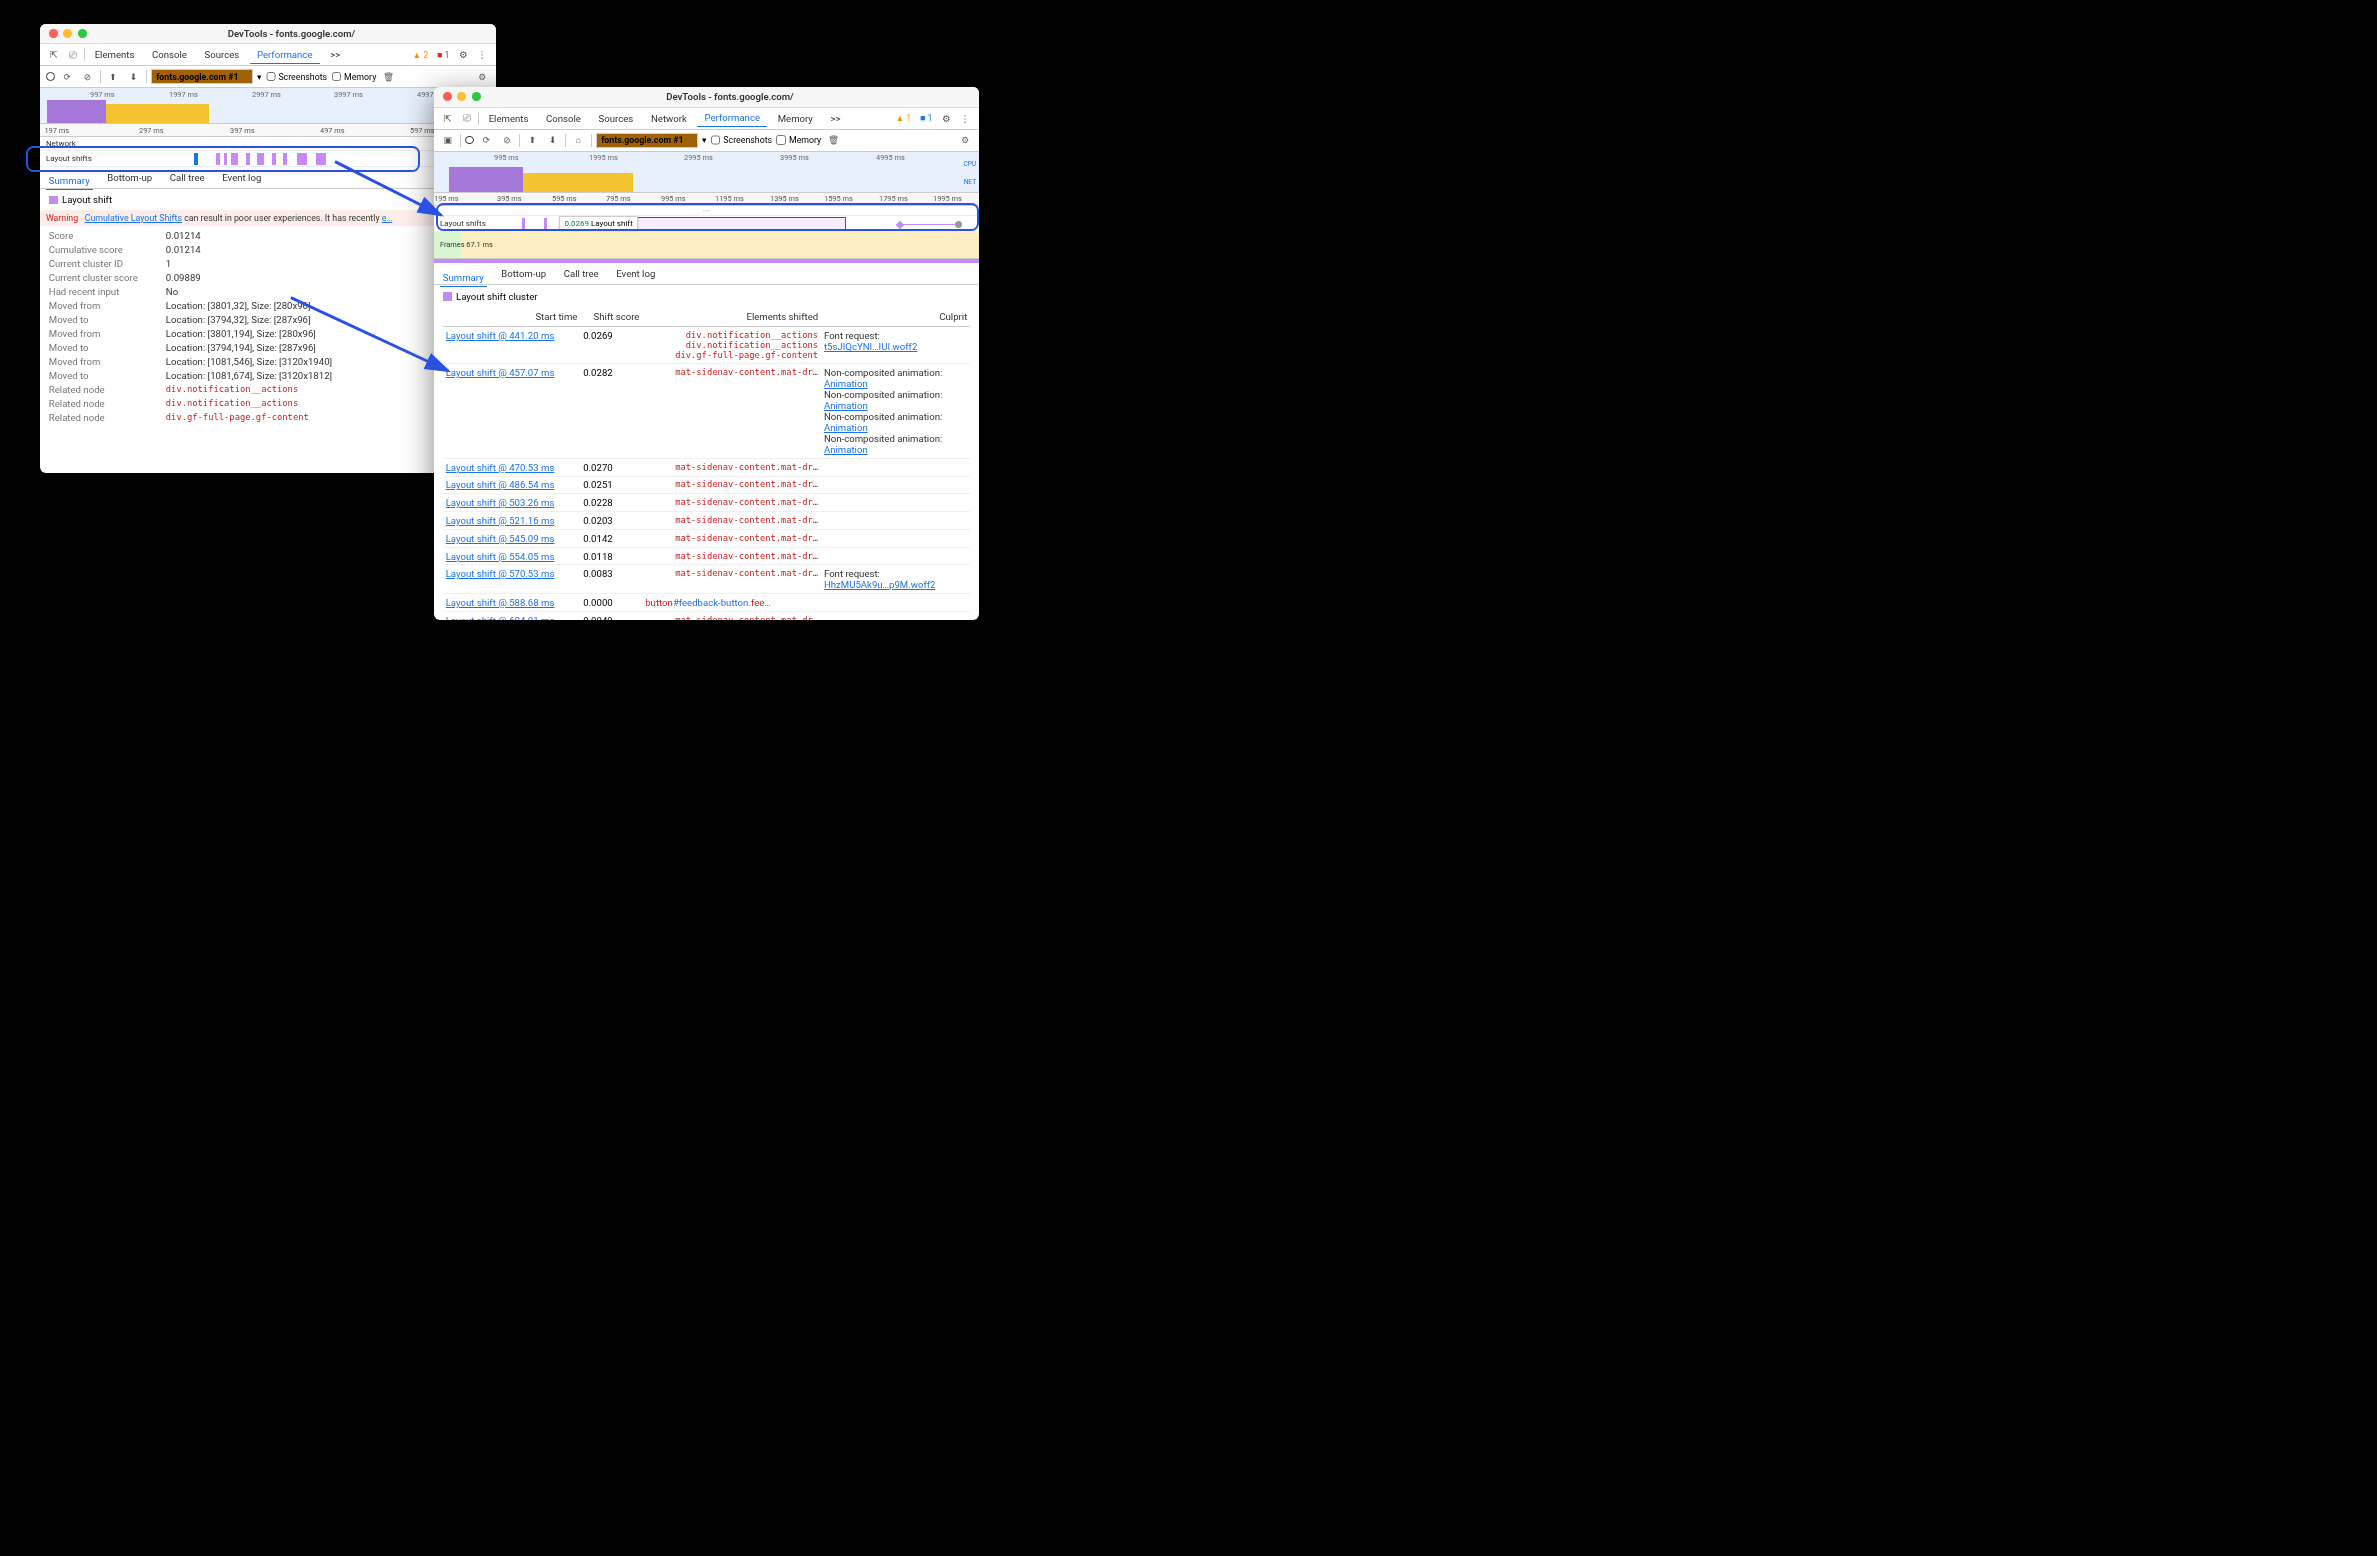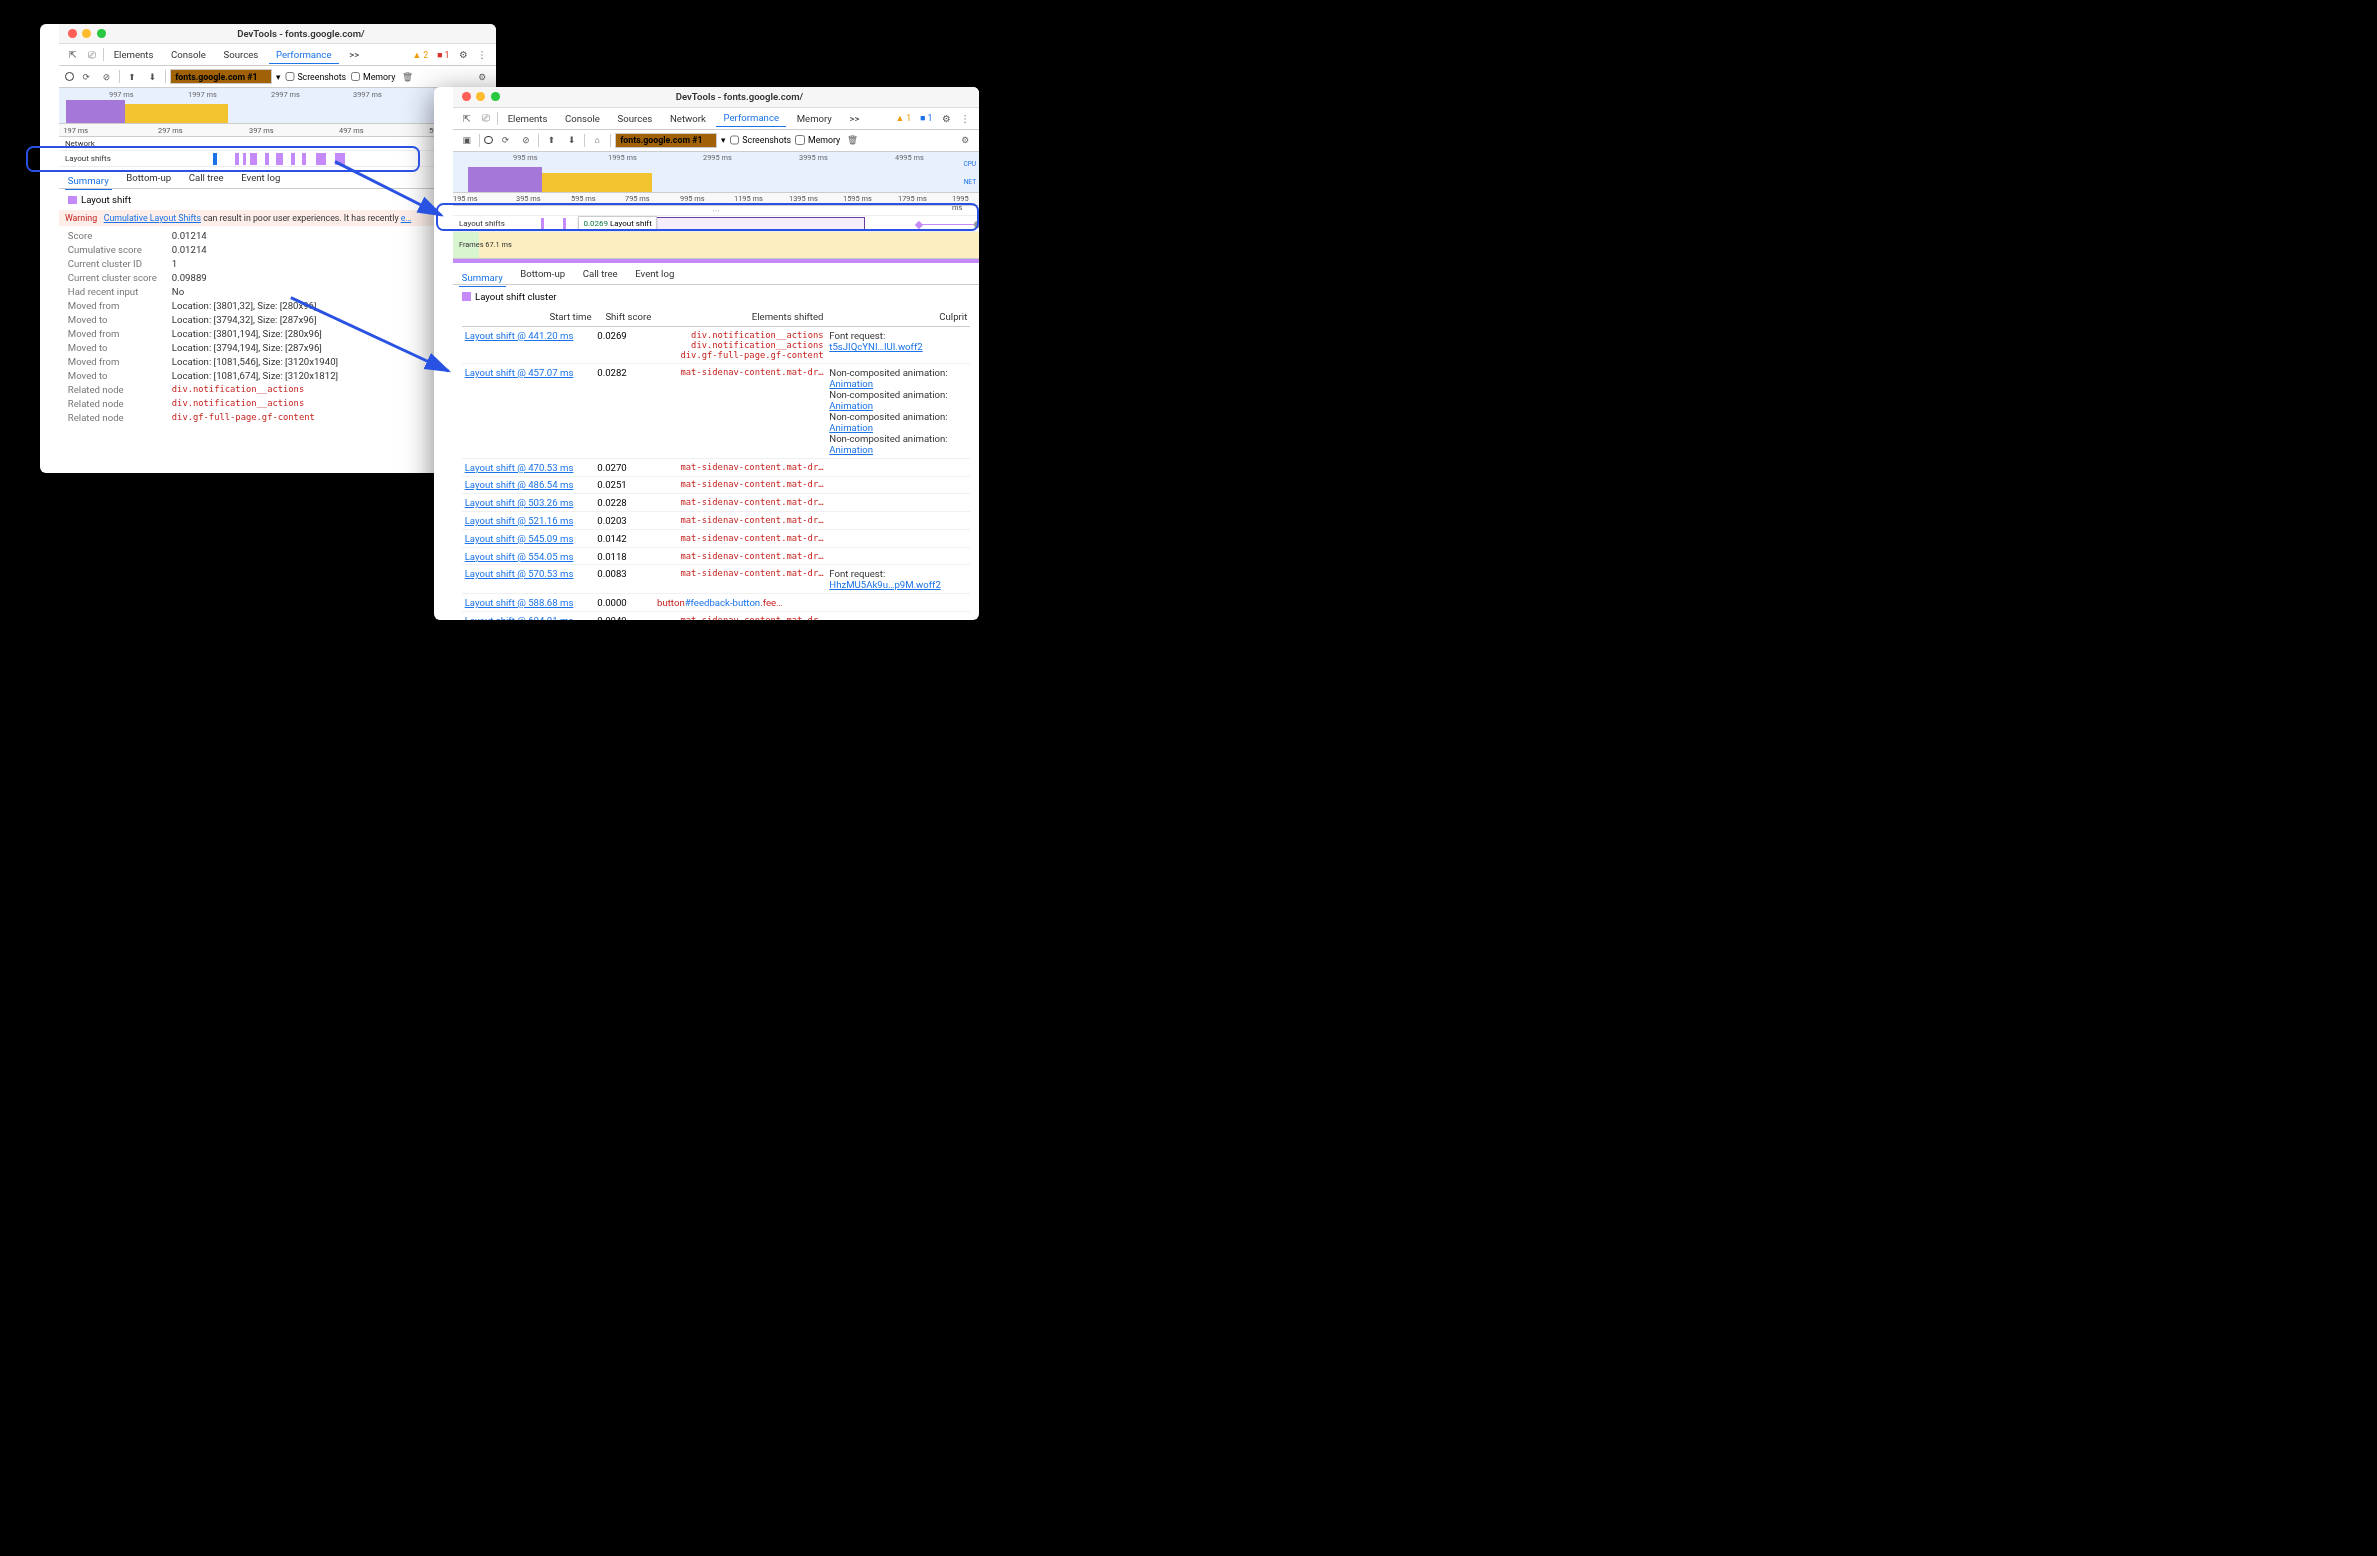--- a/index.html
+++ b/index.html
@@ -1,17 +1,17 @@
 <!DOCTYPE html>
 <html style="font-size:11.8px"><head>
 <meta charset="utf-8">
 <style>
 * { box-sizing: border-box; margin: 0; padding: 0; }
 body { font-family: -apple-system, BlinkMacSystemFont, "Segoe UI", Roboto, sans-serif; font-size: 8.8px; background: #000; width: 1060px; height: 693px; position: relative; }
-.window { position: absolute; background: #fff; border-radius: 5.9px; box-shadow: 0 7.4px 29.4px rgba(0,0,0,0.5); overflow: hidden; padding-left: 19px; }
+.window { position: absolute; background: #fff; border-radius: 5.9px; box-shadow: 0 7.4px 29.4px rgba(0,0,0,0.5); overflow: hidden; }
 .w1 { left: 40px; top: 23.6px; width: 456px; height: 449px; z-index: 1; }
 .w2 { left: 434px; top: 87px; width: 545px; height: 533px; z-index: 2; }
 .titlebar { height: 20.6px; background: #f6f6f6; border-bottom: 0.7px solid #ddd; display: flex; align-items: center; padding: 0 8.8px; }
 .traffic { display: flex; gap: 5.9px; margin-right: 8.8px; }
 .dot { width: 8.8px; height: 8.8px; border-radius: 50%; }
 .dot.r { background: #ff5f57; } .dot.y { background: #febc2e; } .dot.g { background: #28c840; }
 .title { flex: 1; text-align: center; font-size: 9.6px; color: #333; font-weight: 600; }
 .toolbar { height: 22px; border-bottom: 0.7px solid #ccc; display: flex; align-items: center; padding: 0 5.9px; gap: 2.9px; font-size: 9.6px; }
 .tbtn { width: 16px; height: 16px; display: flex; align-items: center; justify-content: center; cursor: pointer; color: #555; }
 .tab { padding: 2.9px 7.4px; cursor: pointer; color: #333; text-align: center; }
@@ -39,21 +39,21 @@
 .hb2 { left: 436px; top: 203px; width: 543px; height: 28px; }
 .tabs2 { height: 22px; border-bottom: 0.7px solid #ccc; display: flex; align-items: center; padding: 0 5.9px; gap: 11.8px; font-size: 9.6px; }
 .tab2 { padding: 2.9px 2.9px; cursor: pointer; color: #333; }
 .tab2.active { color: #1a73e8; border-bottom: 1.5px solid #1a73e8; margin-top: 8px; }
 .content { padding: 5.9px 8.8px; font-size: 9.6px; overflow-y: auto; }
 .section-hdr { display: flex; align-items: center; gap: 4.4px; margin-bottom: 4.4px; }
 .swatch { width: 8.8px; height: 8.8px; background: #c58af9; }
 .warnbar { background: #fdeee9; color: #333; padding: 2.9px 5.9px; margin: 2.9px -8.8px; font-size: 8.8px; }
 .warnlabel { color: #c5221f; }
 .link { color: #1a73e8; text-decoration: underline; cursor: pointer; }
-.proprow { display: flex; gap: 8px; padding: 1.5px 0; font-size: 9.6px; }
+.proprow { display: flex; gap: 21px; padding: 1.5px 0; font-size: 9.6px; }
 .propk { color: #777; min-width: 96px; }
 .propv { color: #333; }
 .dom { color: #c5221f; font-family: Menlo, monospace; font-size: 8.8px; text-align: right; }
 .tbl { width: 100%; border-collapse: collapse; font-size: 9.6px; }
 .tbl th { text-align: right; font-weight: 400; padding: 4.4px 2.9px; border-bottom: 0.7px solid #ccc; color: #333; }
 .tbl td { padding: 2.9px 2.9px; vertical-align: top; border-bottom: 0.7px solid #f0f0f0; }
 .tbl .nowrap { white-space: nowrap; }
 .culprit { color: #333; }
 .select { border: 0.7px solid #ccc; padding: 1.5px 13.2px 1.5px 4.4px; font-size: 8.8px; background: #a16207; position: relative; font-weight: bold; }
 .tooltip { position: absolute; background: #fff; border: 0.7px solid #ccc; padding: 1.5px 4.4px; font-size: 8px; box-shadow: 0 0.7px 2.2px rgba(0,0,0,0.2); z-index: 10; white-space: nowrap; }

